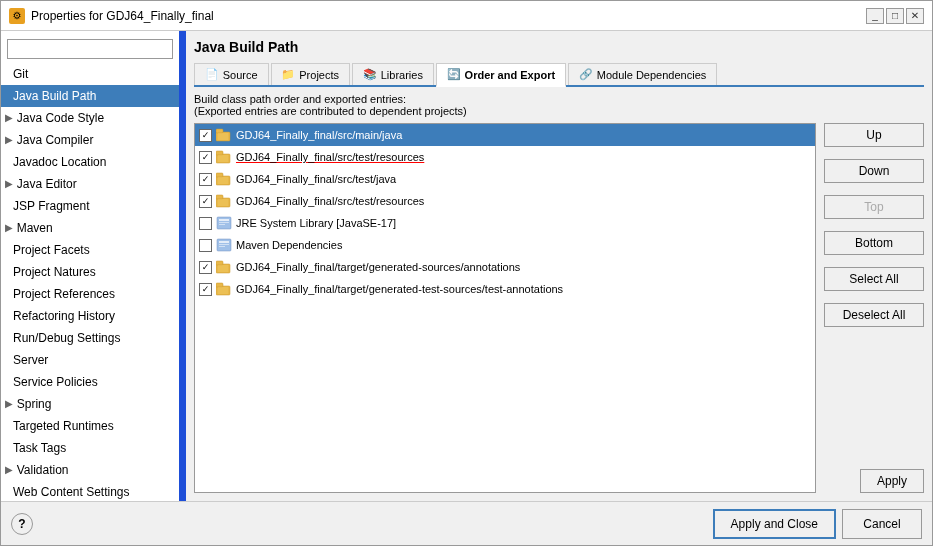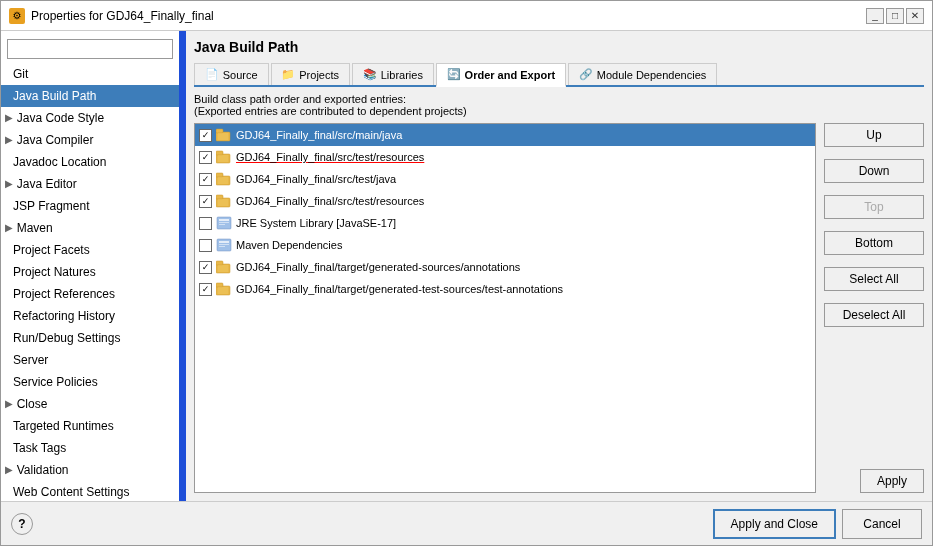--- a/index.html
+++ b/index.html
@@ -356,21 +356,21 @@
         <span>Run/Debug Settings</span>
       </div>
       <div class="sidebar-item">
         <span>Server</span>
       </div>
       <div class="sidebar-item">
         <span>Service Policies</span>
       </div>
       <div class="sidebar-item has-arrow">
         <span class="arrow">▶</span>
-        <span>Close</span>
+        <span>Spring</span>
       </div>
       <div class="sidebar-item">
         <span>Targeted Runtimes</span>
       </div>
       <div class="sidebar-item">
         <span>Task Tags</span>
       </div>
       <div class="sidebar-item has-arrow">
         <span class="arrow">▶</span>
         <span>Validation</span>

